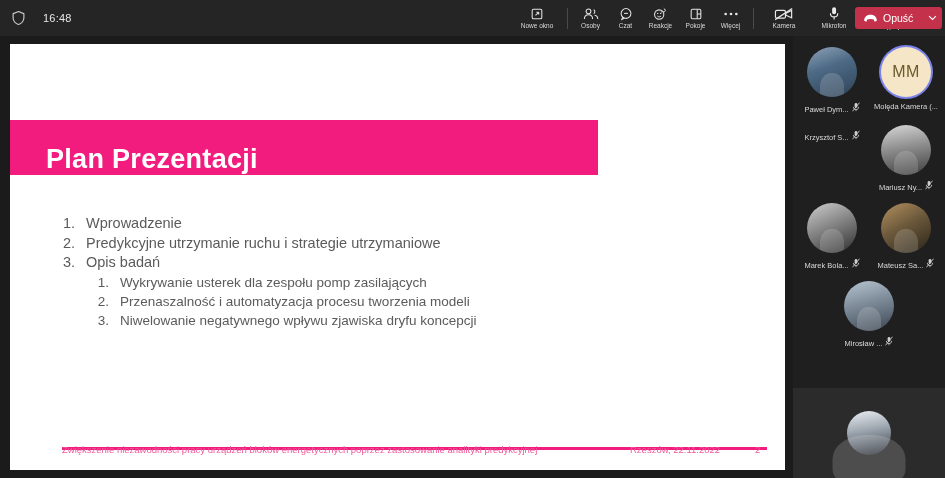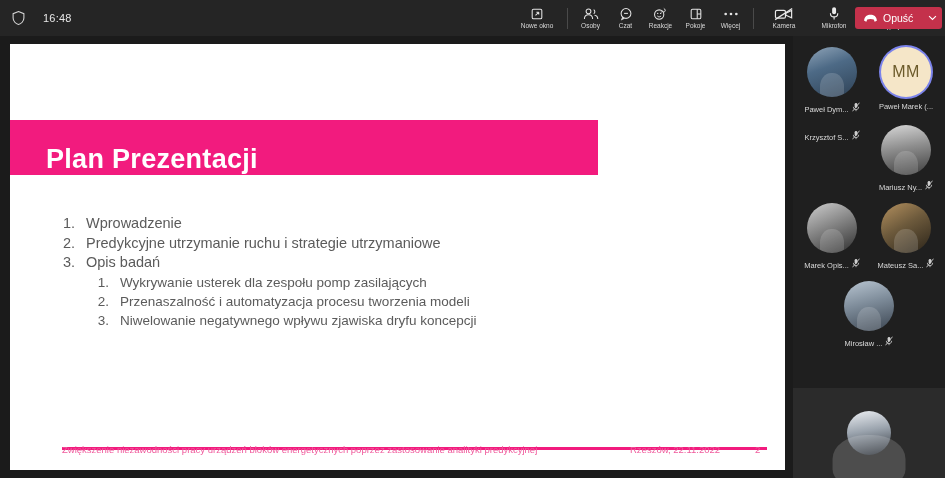--- a/index.html
+++ b/index.html
@@ -326,21 +326,21 @@
                 <path d="M0.6 11.4 L9.4 0.6" stroke="#cfcfcf" stroke-width="1.1"></path>
               </svg>
             </span>
           </div>
         </div>
         <div class="ptile">
           <div class="avatar initials ring">
             <span>MM</span>
           </div>
           <div class="pname">
-            <span>Paweł Marek (...</span>
+            <span>Molęda Kamera (...</span>
           </div>
         </div>
       </div>
 
       <div class="prow">
         <div class="ptile">
           <div class="pname">
             <span>Krzysztof S...</span>
             <span class="mic-muted">
               <svg width="8" height="10" viewBox="0 0 10 12">
@@ -369,21 +369,21 @@
           </div>
         </div>
       </div>
 
       <div class="prow">
         <div class="ptile">
           <div class="avatar">
               <div class="ph ph-c"></div>
             </div>
           <div class="pname">
-            <span>Marek Opis...</span>
+            <span>Marek Bola...</span>
             <span class="mic-muted">
               <svg width="8" height="10" viewBox="0 0 10 12">
                 <rect x="3.3" y="1" width="3.4" height="6" rx="1.7" fill="#cfcfcf"></rect>
                 <path d="M1.7 5.8 C1.7 8.2 3 9.2 5 9.2 C7 9.2 8.3 8.2 8.3 5.8" fill="none" stroke="#cfcfcf" stroke-width="1"></path>
                 <path d="M5 9.2 V11.2" stroke="#cfcfcf" stroke-width="1"></path>
                 <path d="M0.6 11.4 L9.4 0.6" stroke="#cfcfcf" stroke-width="1.1"></path>
               </svg>
             </span>
           </div>
         </div>

